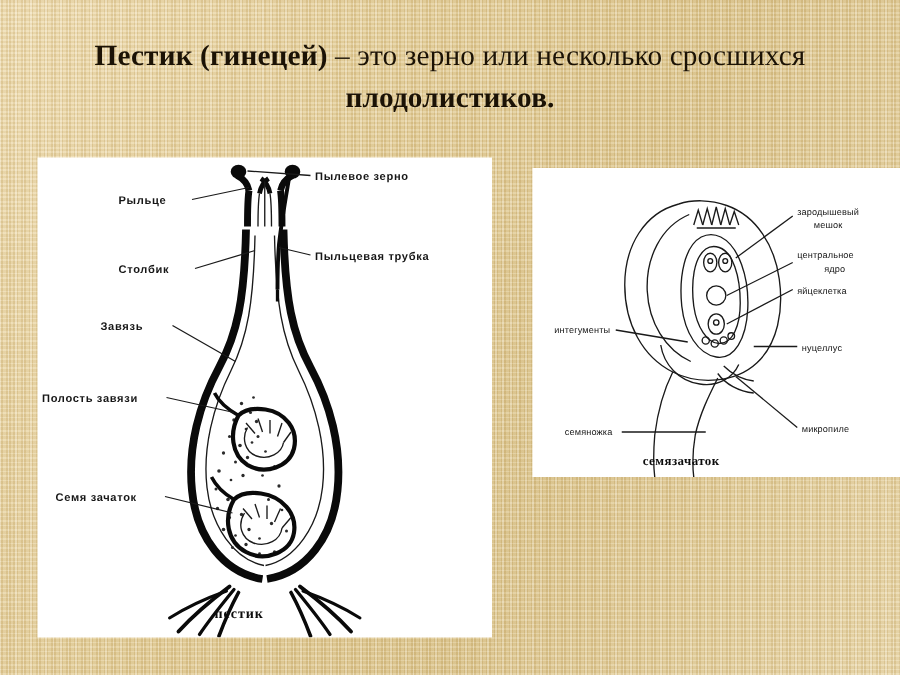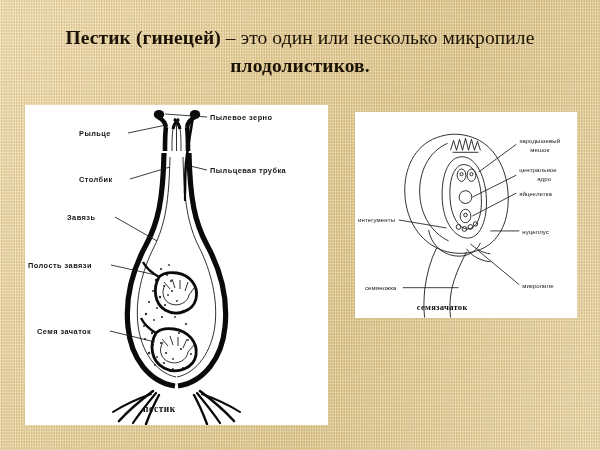--- a/index.html
+++ b/index.html
@@ -65,21 +65,21 @@
   }
   #panel-left {
     left: 25px;
     top: 105px;
     width: 303px;
     height: 320px;
   }
   #panel-right {
     left: 355px;
     top: 112px;
-    width: 222px;
+    width: 246px;
     height: 206px;
   }
 
   .diagram-svg {
     display: block;
     width: 100%;
     height: 100%;
   }
 
   .lbl {
@@ -117,21 +117,21 @@
     stroke: #1a1a1a;
     stroke-width: 0.9;
   }
 </style>
 </head>
 <body>
 
 <div id="slide">
 
   <div id="title-block">
-    <div id="title-line1"><span class="bold-term">Пестик (гинецей)</span><span> – это один или несколько микропиле</span></div>
+    <div id="title-line1"><span class="bold-term">Пестик (гинецей)</span><span> – это зерно или несколько сросшихся</span></div>
     <div id="title-line2">плодолистиков.</div>
   </div>
 
   <div class="panel" id="panel-left">
     <svg class="diagram-svg" viewBox="0 0 303 320">
 
       <g>
 
         <path class="ink-out" stroke-width="5.2" d="M139,48 C138,95 133,118 121,140 C108,164 100,193 103,222
                  C106,253 124,277 150,281"></path>

